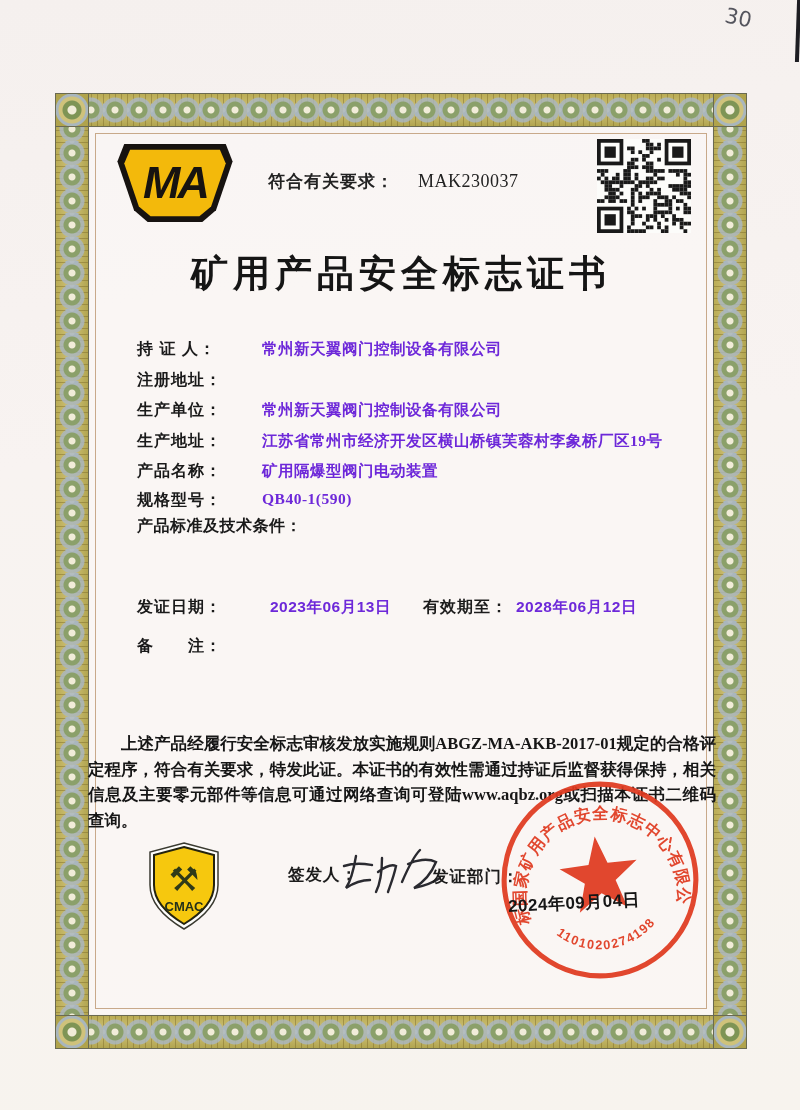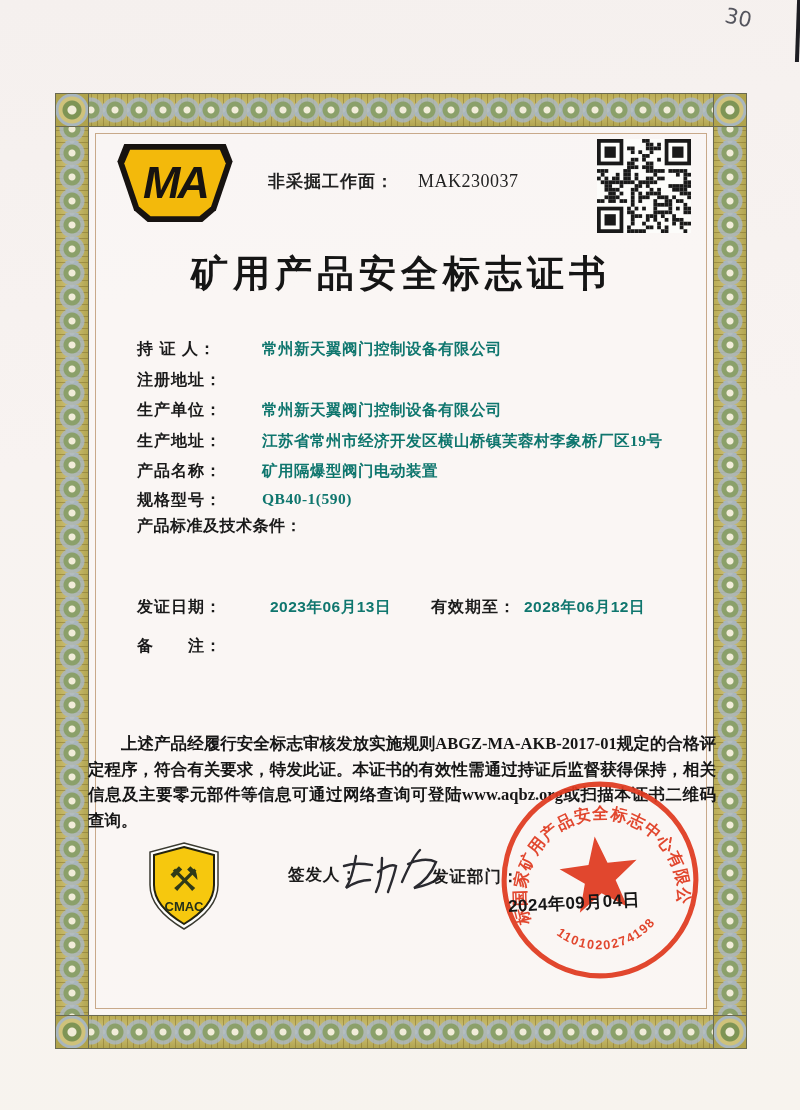--- a/index.html
+++ b/index.html
@@ -48,27 +48,27 @@
   .cert-no{position:absolute;left:268px;top:170px;font-size:17px;font-weight:bold;
     font-family:"Liberation Serif",serif;letter-spacing:1px;color:#222;}
   .cert-no .num{font-family:"Liberation Serif",serif;font-weight:normal;font-size:18px;margin-left:24px;letter-spacing:.5px;}
   .qr{position:absolute;left:595px;top:139px;width:98px;height:94px;}
   .doc-title{position:absolute;left:2px;right:0;top:249px;text-align:center;
     font-family:"Liberation Serif",serif;font-weight:900;font-size:37px;letter-spacing:5px;color:#151515;}
 
   
   .row{position:absolute;left:90px;width:625px;display:flex;align-items:flex-start;}
   .row .lbl{font-weight:bold;font-size:16px;flex:0 0 125px;letter-spacing:1px;color:#1a1a1a;padding-left:47px;}
-  .row .val{font-weight:600;font-size:15.5px;font-family:"Liberation Serif",serif;color:#0f766e;letter-spacing:.5px;}
+  .row .val{font-weight:600;font-size:15.5px;font-family:"Liberation Serif",serif;color:#6d28d9;letter-spacing:.5px;}
   .row.std .lbl{flex:0 0 220px;letter-spacing:.5px;}
   .row.std .val{font-family:"DejaVu Sans Mono",monospace;font-weight:600;width:400px;line-height:1.45;letter-spacing:-.5px;}
   .r1{top:339px}.r2{top:370px}.r3{top:400px}.r4{top:431px}.r5{top:461px}.r6{top:490px}
   .r7{top:516px}.r8{top:561px}
   .row.dates{top:597px}
-  .row.dates .lbl2{font-weight:bold;font-size:16px;margin-left:40px;letter-spacing:1px;font-family:Liberation Serif, serif;}
+  .row.dates .lbl2{font-weight:bold;font-size:16px;margin-left:32px;letter-spacing:1px;font-family:Liberation Serif, serif;}
   .row.dates .val{font-family:"Liberation Sans",sans-serif;font-weight:bold;font-size:15.5px;margin-left:8px;}
   .row.remark{top:636px}
 
   
   .statement{position:absolute;left:88px;top:731px;width:628px;font-size:16.5px;line-height:1.55;
     font-family:"Liberation Serif",serif;font-weight:600;text-align:justify;text-indent:2em;color:#161616;}
 
   
   .cmac{position:absolute;left:146px;top:841px;width:76px;height:96px;}
   .signer{position:absolute;left:288px;top:864px;font-size:16.5px;font-weight:bold;letter-spacing:1px;}
@@ -103,21 +103,21 @@
 
   <div class="ma-logo">
     <svg viewBox="0 0 124 84" width="124" height="82">
       <polygon points="10,2 114,2 121,20 104,70 90,82 34,82 20,70 3,20" fill="#171310"></polygon>
       <polygon points="16,8 108,8 114,22 99,66 87,76 37,76 25,66 10,22" fill="#f3b90b"></polygon>
       <text x="62" y="57" text-anchor="middle" font-family="Liberation Sans, sans-serif" font-size="46" font-weight="900" font-style="italic" fill="#171310" letter-spacing="-3">MA</text>
     </svg>
   </div>
 
   <div class="cert-no">
-    <span>非采掘工作面：</span><span class="num">MAK230037</span>
+    <span>符合有关要求：</span><span class="num">MAK230037</span>
   </div>
 
   <div class="qr">
     <svg id="qrsvg" viewBox="0 0 100 100" width="98" height="94">
         <rect x="0" y="0" width="100" height="100" fill="#fcfcfa"></rect>
         <rect x="48" y="0" width="4" height="4" fill="#191919"></rect>
         <rect x="52" y="0" width="4" height="4" fill="#191919"></rect>
         <rect x="52" y="4" width="4" height="4" fill="#191919"></rect>
         <rect x="56" y="4" width="4" height="4" fill="#191919"></rect>
         <rect x="64" y="4" width="4" height="4" fill="#191919"></rect>

